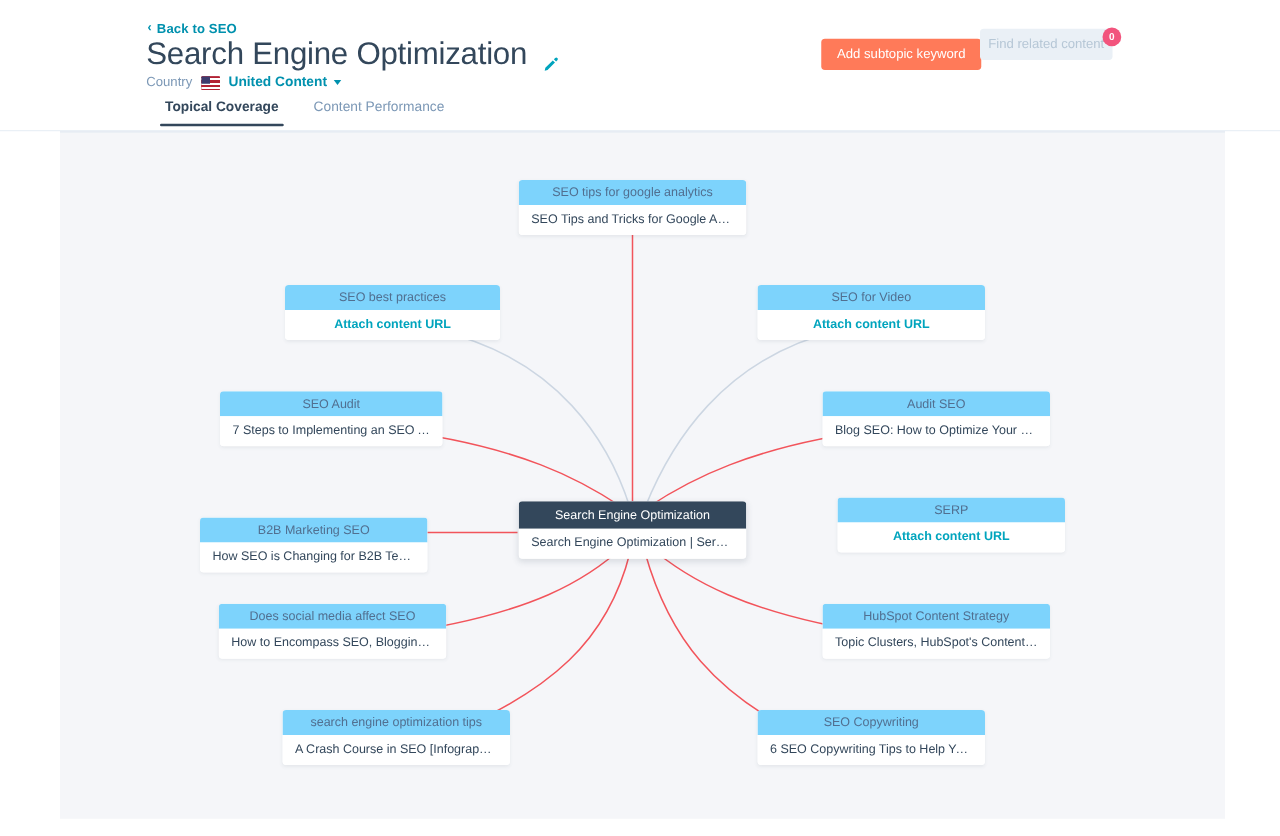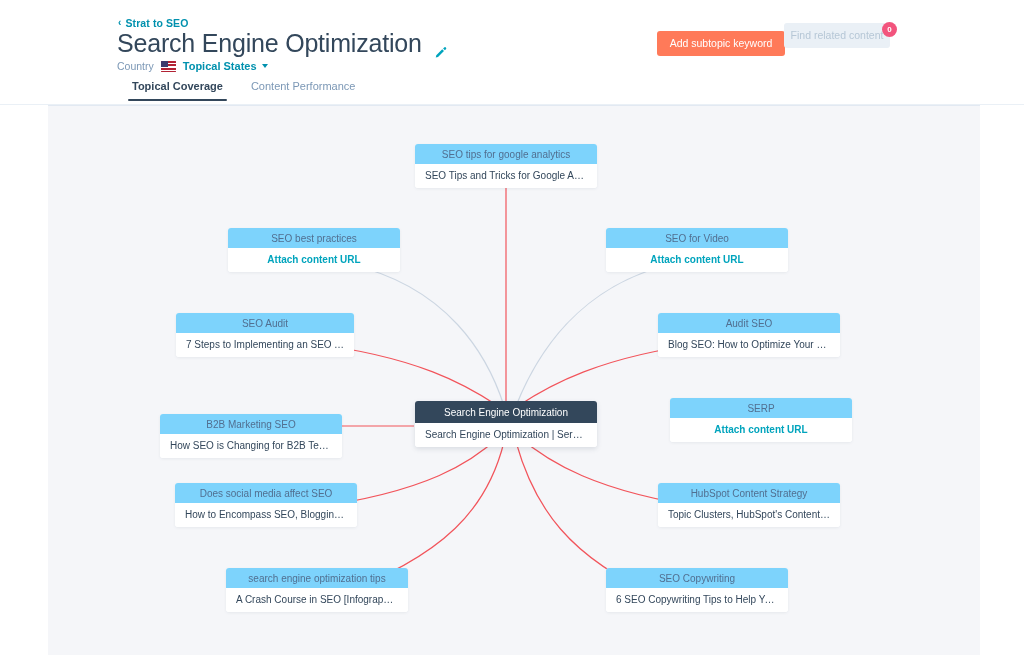--- a/index.html
+++ b/index.html
@@ -117,40 +117,40 @@
     background: #33475b; color: #ffffff; font-size: 10px; padding: 6px 8px 5px;
   }
 </style>
 </head>
 <body>
 
 <div id="app">
 
   <div class="back-link">
     <span class="back-chevron">‹</span>
-    <span>Strat to SEO</span>
+    <span>Back to SEO</span>
   </div>
 
   <div class="page-title">
     <span>Search Engine Optimization</span>
     <span class="pencil-icon">
       <svg width="14" height="14" viewBox="0 0 16 16">
         <path d="M11.6 1.6a1.4 1.4 0 0 1 2 2L12.4 4.8 10.4 2.8zM9.4 3.8l2 2L4.6 12.6l-2.6.6.6-2.6z" fill="#00a4bd"></path>
       </svg>
     </span>
   </div>
 
   <div class="country-row">
     <span>Country</span>
     <span class="flag">
       <span class="stripes"></span>
         <span class="canton"></span>
     </span>
     <span class="country-value">
-      <span>Topical States</span>
+      <span>United Content</span>
       <span class="caret-down"></span>
     </span>
   </div>
 
   <button class="btn-primary">Add subtopic keyword</button>
   <button class="btn-secondary">Find related content</button>
   <span class="btn-badge">0</span>
 
   <div class="tabs">
     <div class="tab active">

